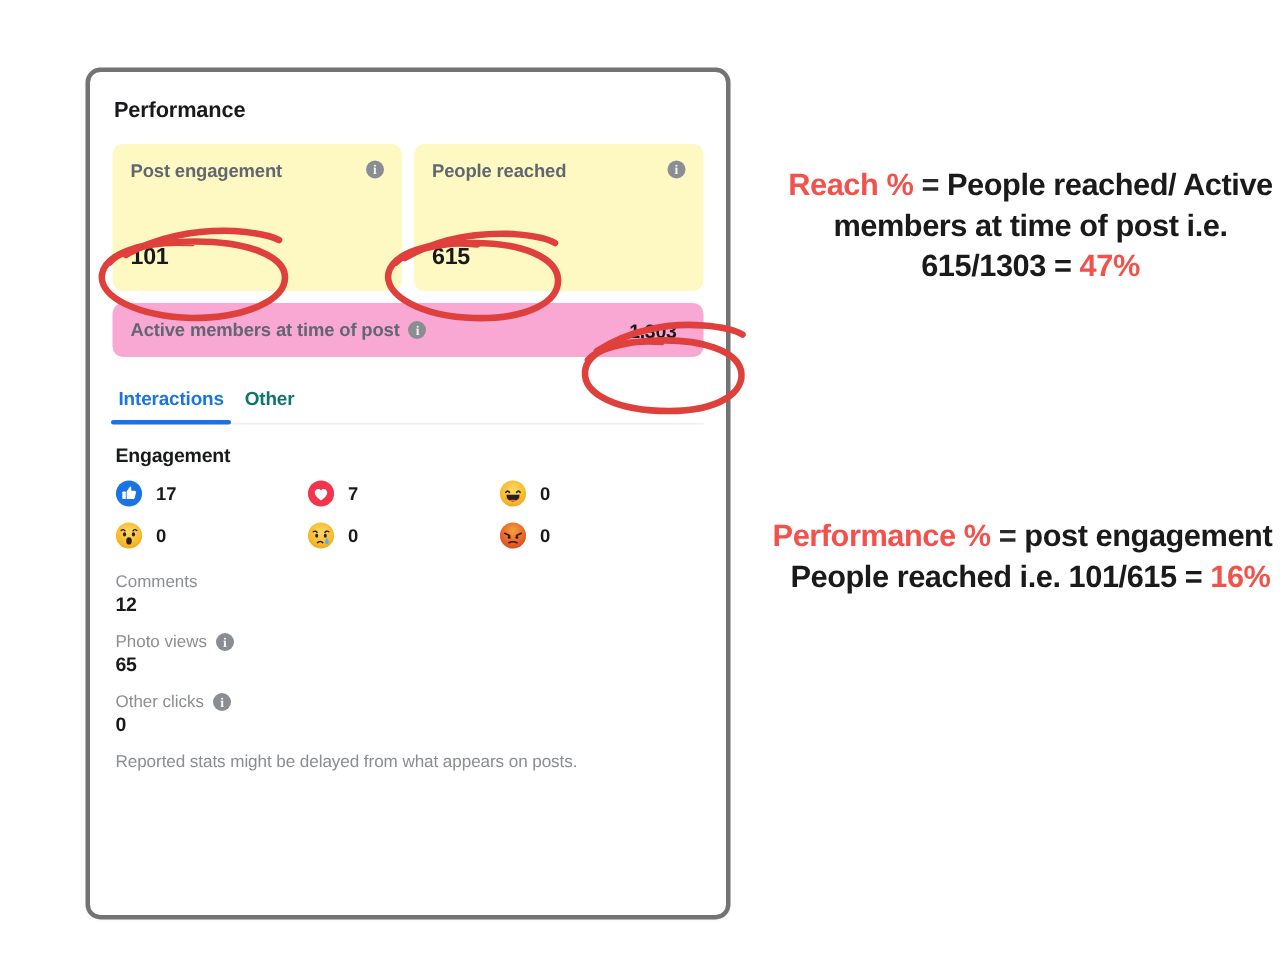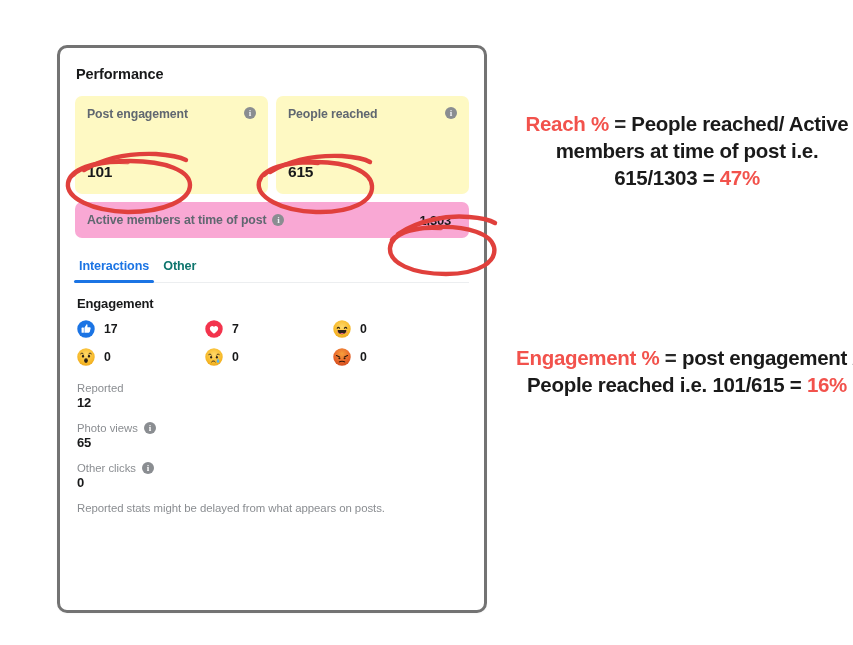--- a/index.html
+++ b/index.html
@@ -363,21 +363,21 @@
       </svg>
       <span class="reaction-count">0</span>
     </div>
 
   </div>
 
   <div id="metric-list">
 
     <div class="metric">
       <div class="metric-label-row">
-        <span class="metric-label">Reported</span>
+        <span class="metric-label">Comments</span>
       </div>
       <div class="metric-value">12</div>
     </div>
 
     <div class="metric">
       <div class="metric-label-row">
         <span class="metric-label">Photo views</span>
         <span class="info-icon on-white">i</span>
       </div>
       <div class="metric-value">65</div>
@@ -422,14 +422,14 @@
     </g>
 
   </g>
 </svg>
 
 <div class="note" id="note-reach">
   <span class="accent">Reach %</span> <span class="eq">=</span> <span>People reached/ Active members at time of  post i.e. 615/1303 =</span> <span class="accent">47%</span>
 </div>
 
 <div class="note" id="note-engagement">
-  <span class="accent">Engagement %</span> <span class="eq">=</span> <span>post engagement / People reached i.e. 101/615 =</span> <span class="accent">16%</span>
+  <span class="accent">Performance %</span> <span class="eq">=</span> <span>post engagement / People reached i.e. 101/615 =</span> <span class="accent">16%</span>
 </div>
 
 </body></html>

